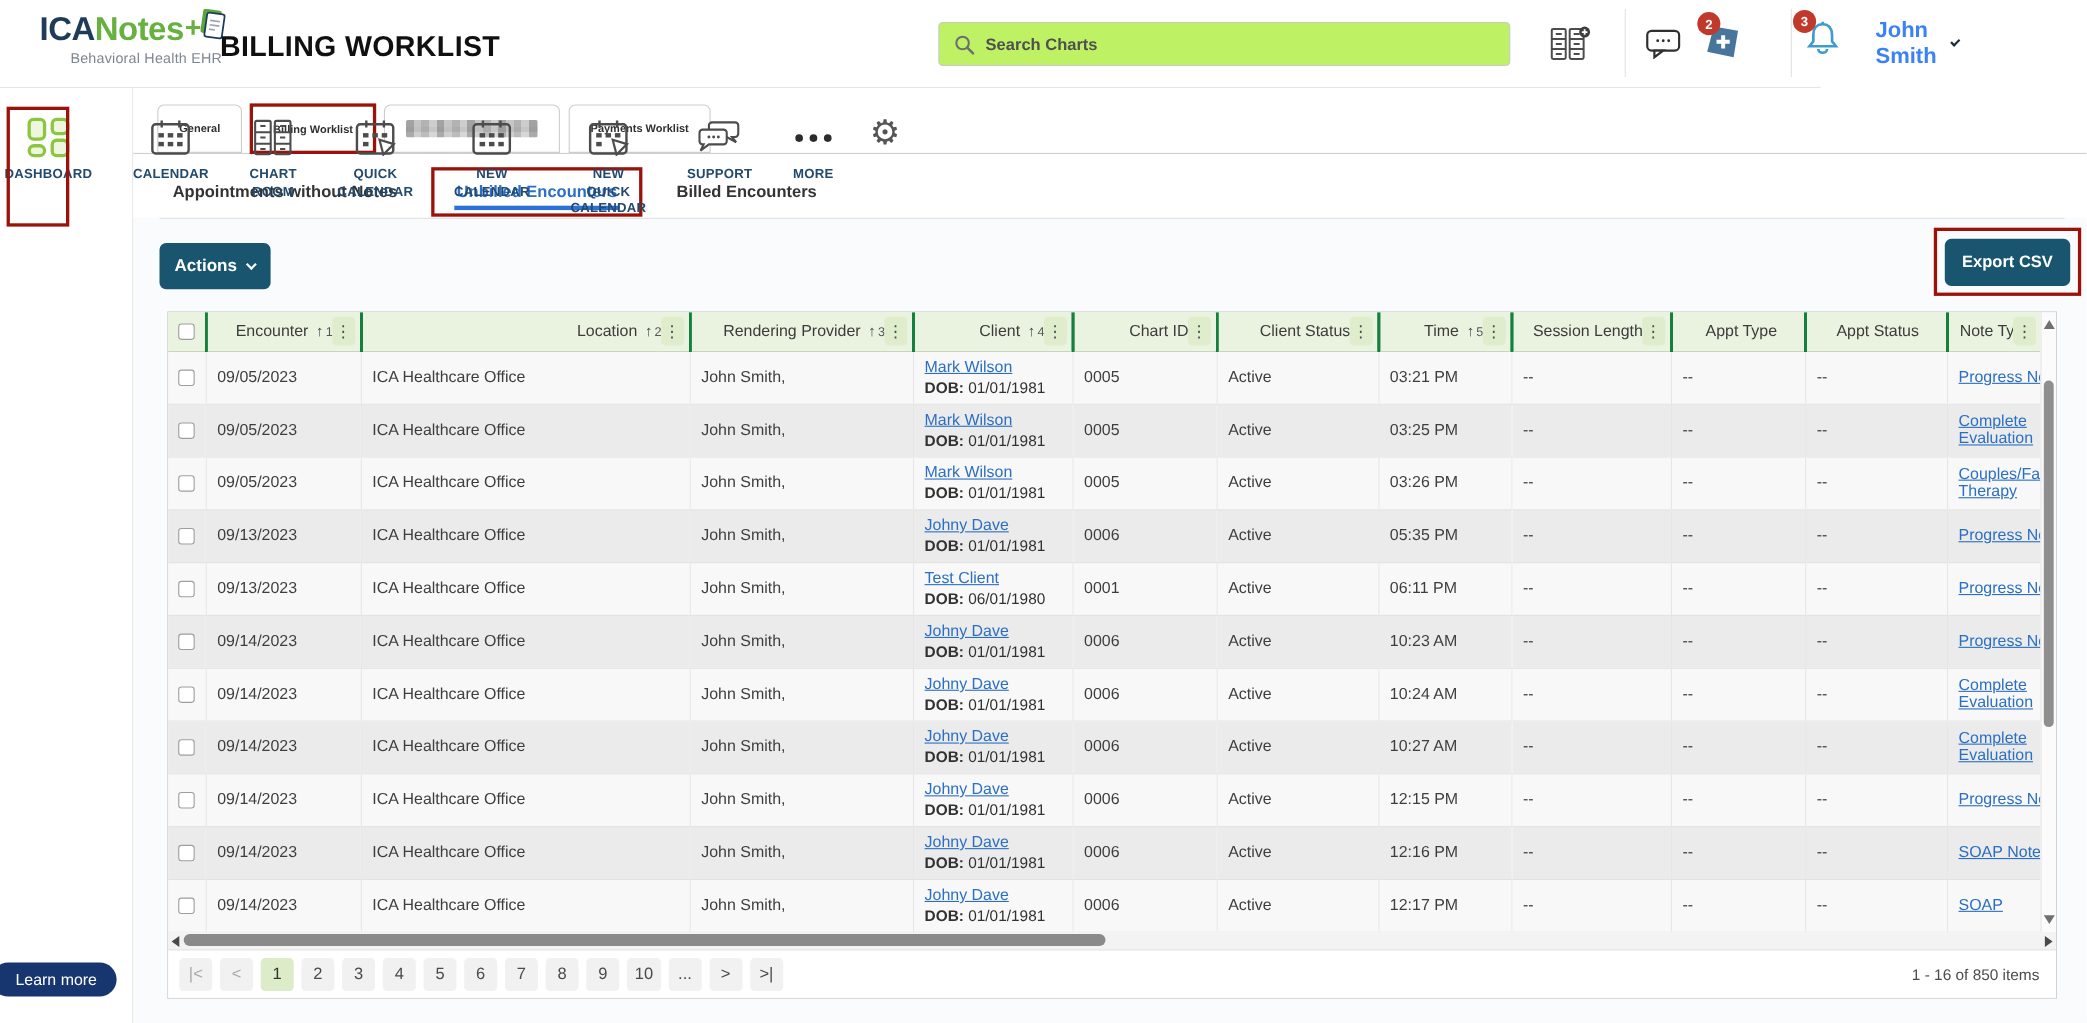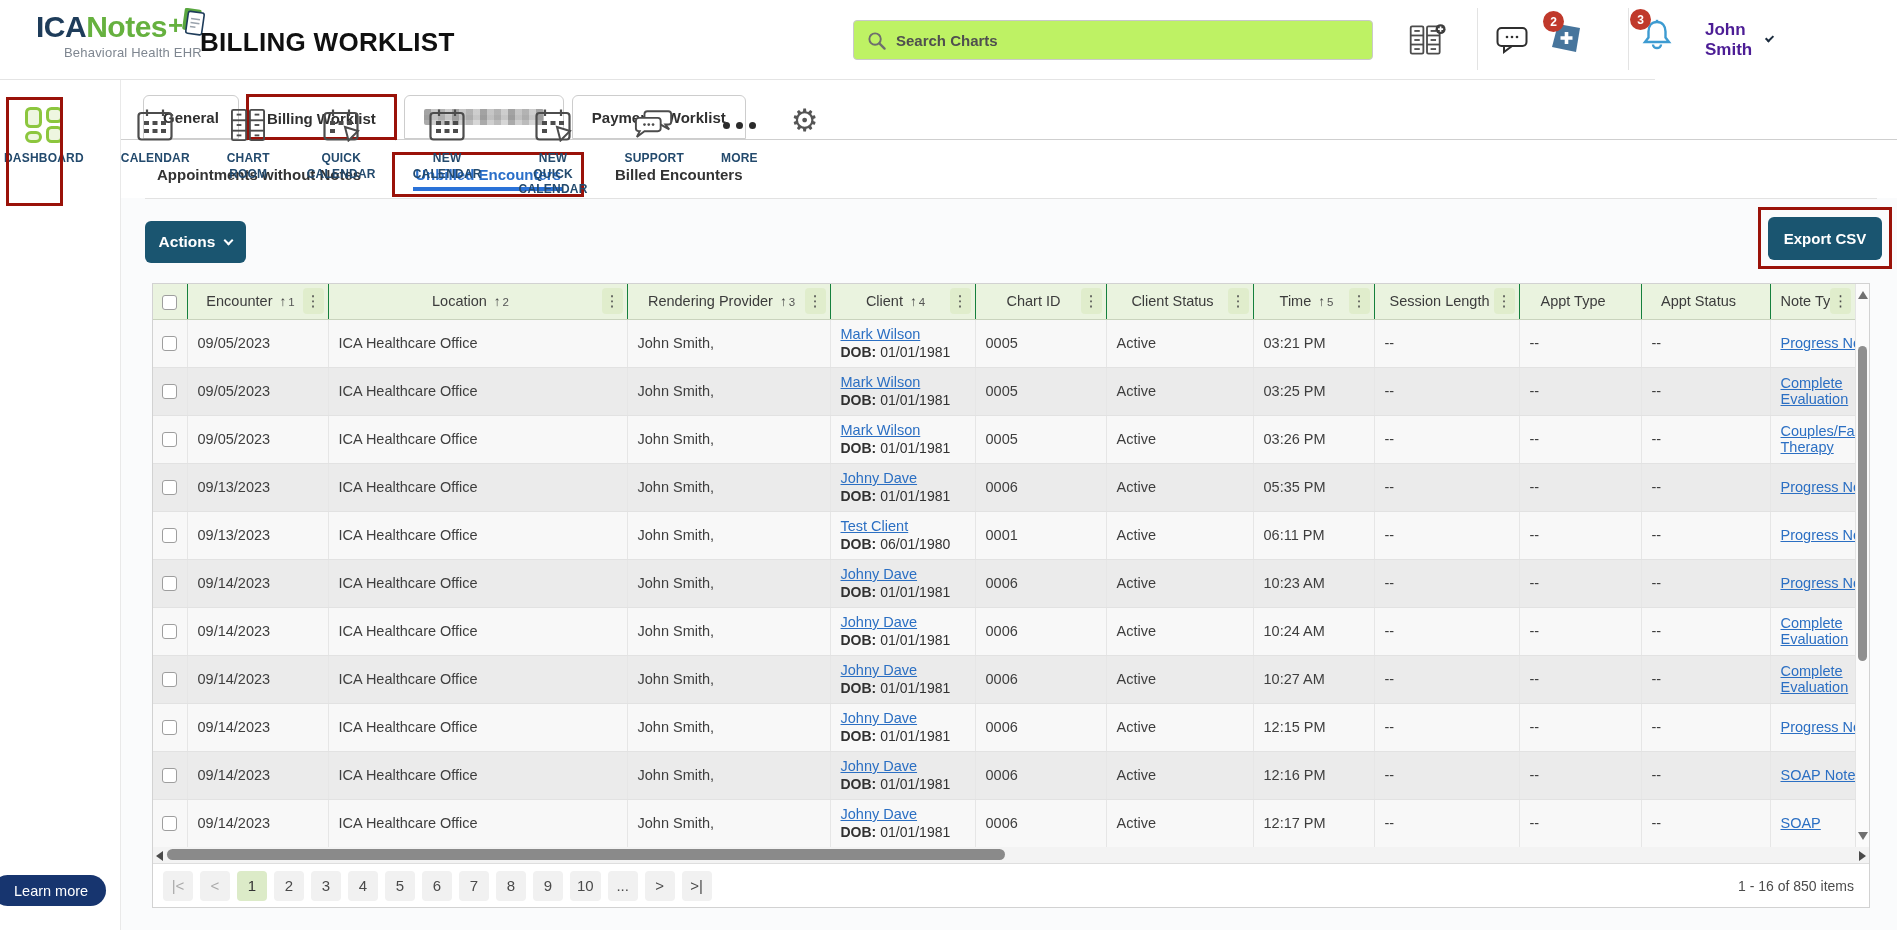--- a/index.html
+++ b/index.html
@@ -28,21 +28,21 @@
 .search svg{width:19px;height:19px;margin-left:13px;flex:0 0 auto}
 .search input{border:none;outline:none;flex:1;height:100%;font-family:"Liberation Sans",sans-serif;
               font-size:15px;font-weight:700;color:#333;padding-left:10px;background:transparent}
 .search input::placeholder{color:#4f4f4f;font-weight:700}
 .tb-icon{position:absolute;cursor:pointer}
 .tb-sep{position:absolute;top:8px;width:1px;height:62px;background:#e3e3e3}
 .badge{position:absolute;width:21px;height:21px;border-radius:50%;background:var(--badge);
        color:#fff;font-size:12px;font-weight:700;display:flex;align-items:center;
        justify-content:center;z-index:2}
 .user{position:absolute;left:1705px;top:0;height:80px;display:flex;align-items:center;cursor:pointer}
-.user-name{font-size:17px;font-weight:700;color:#4c1d95}
+.user-name{font-size:20px;font-weight:700;color:#3b82f6}
 .chev{width:8px;height:8px;border-right:2px solid #1c2c3e;border-bottom:2px solid #1c2c3e;
       transform:rotate(45deg);margin-left:12px;margin-top:-4px}
 
 
 .sidebar{position:absolute;left:0;top:80px;width:121px;bottom:0;background:#fff;
          border-right:1px solid #e9e9e9;z-index:5}
 .side-nav{display:flex;gap:29px;padding-top:26px}
 .side-item{display:flex;flex-direction:column;align-items:center;gap:7px;position:relative;
            width:100%;cursor:pointer}
 .side-icon{height:38px;display:flex;align-items:center;justify-content:center}
@@ -58,21 +58,21 @@
 .learn-more{position:absolute;left:-8px;bottom:24px;height:31px;padding:0 18px 0 22px;
             background:#17356f;color:#fff;font-size:14.5px;border-radius:17px;display:flex;
             align-items:center;cursor:pointer}
 
 
 .main{position:absolute;left:121px;top:80px;right:0;bottom:0;background:#fff}
 .panelbg{position:absolute;left:0;top:118px;right:0;bottom:0;background:#fafbfc}
 .tabline{position:absolute;left:0;top:59px;right:0;height:1px;background:#cfcfcf;z-index:1}
 .tabs{position:absolute;left:22px;top:15px;display:flex;gap:8px;z-index:2;align-items:flex-start}
 .tab{height:44px;border:1px solid #cdcdcd;border-radius:6px 6px 0 0;background:#fff;
-     display:flex;align-items:center;padding:0 19px;font-size:15px;font-weight:700;
+     display:flex;align-items:center;padding:0 19px;font-size:10px;font-weight:700;
      color:#2f2f2f;position:relative;cursor:pointer}
 .tab.active{height:46px;border-bottom:1px solid #fff;z-index:3}
 .annot-tab::after{content:'';position:absolute;inset:-2px -2px 0 -2px;border:3px solid var(--annot);
                   pointer-events:none}
 .mosaic{width:120px;height:16px;border-radius:2px;filter:blur(.6px);
   background:
    repeating-linear-gradient(90deg, rgba(125,125,125,.55) 0 7px, rgba(185,185,185,.45) 7px 14px,
      rgba(150,150,150,.5) 14px 21px, rgba(200,200,200,.4) 21px 28px),
    repeating-linear-gradient(0deg, rgba(205,205,205,.6) 0 5px, rgba(140,140,140,.5) 5px 10px,
      rgba(170,170,170,.55) 10px 16px)}
@@ -95,22 +95,22 @@
              border:3px solid var(--annot);display:flex;align-items:center;justify-content:center}
 .export-btn{width:114px;height:43px;background:var(--teal);border-radius:6px;color:#fff;
             font-size:15px;font-weight:700;display:flex;align-items:center;justify-content:center;
             cursor:pointer}
 
 
 .table-wrap{position:absolute;left:31px;top:203px;width:1718px;height:625px;background:#fff;
             border:1px solid #d2d2d2}
 table{border-collapse:collapse;table-layout:fixed;width:1702px}
 thead tr{height:35px}
-th{background:var(--hdrgreen);border-bottom:1px solid #c9d3bd;border-left:1px solid #15803d;
-   font-size:14.5px;font-weight:400;color:#3c3c3c;text-align:center;padding:0 24px 0 10px;
+th{background:var(--hdrgreen);border-bottom:1px solid #c9d3bd;border-left:3px solid #15803d;
+   font-size:14.5px;font-weight:400;color:#3c3c3c;text-align:right;padding:0 24px 0 10px;
    position:relative;white-space:nowrap;overflow:hidden}
 th:first-child{border-left:none;text-align:center;padding:0}
 .sort{margin-left:7px;color:#444;font-size:13.5px}
 .sort b{font-size:11.5px;font-weight:400;margin-left:2px;color:#555}
 .menu-dots{position:absolute;right:4px;top:50%;transform:translateY(-50%);width:21px;height:26px;
            border-radius:4px;background:#e0edcc;color:#4a4a4a;display:flex;align-items:center;
            justify-content:center;font-size:15px;cursor:pointer}
 tbody tr{height:48px}
 tbody tr.odd{background:#f8f8f8}
 tbody tr.even{background:#ebebeb}

